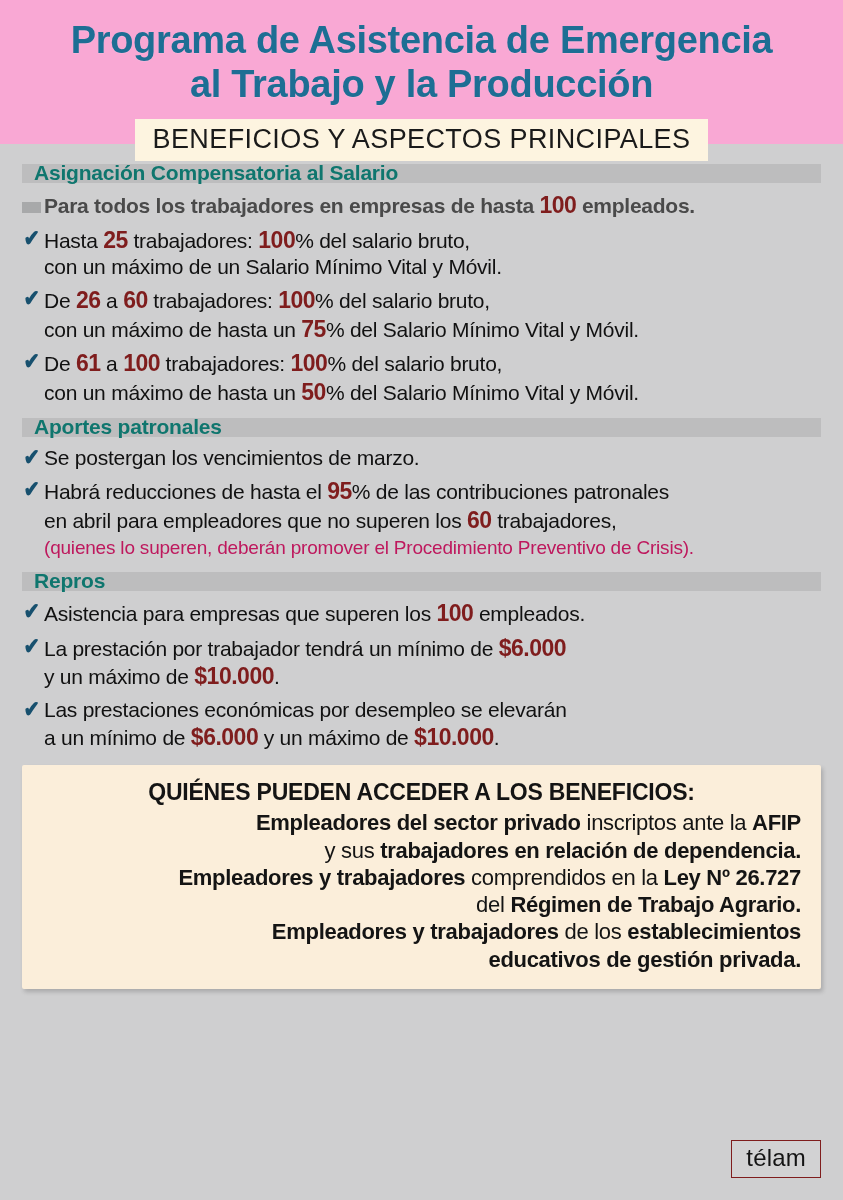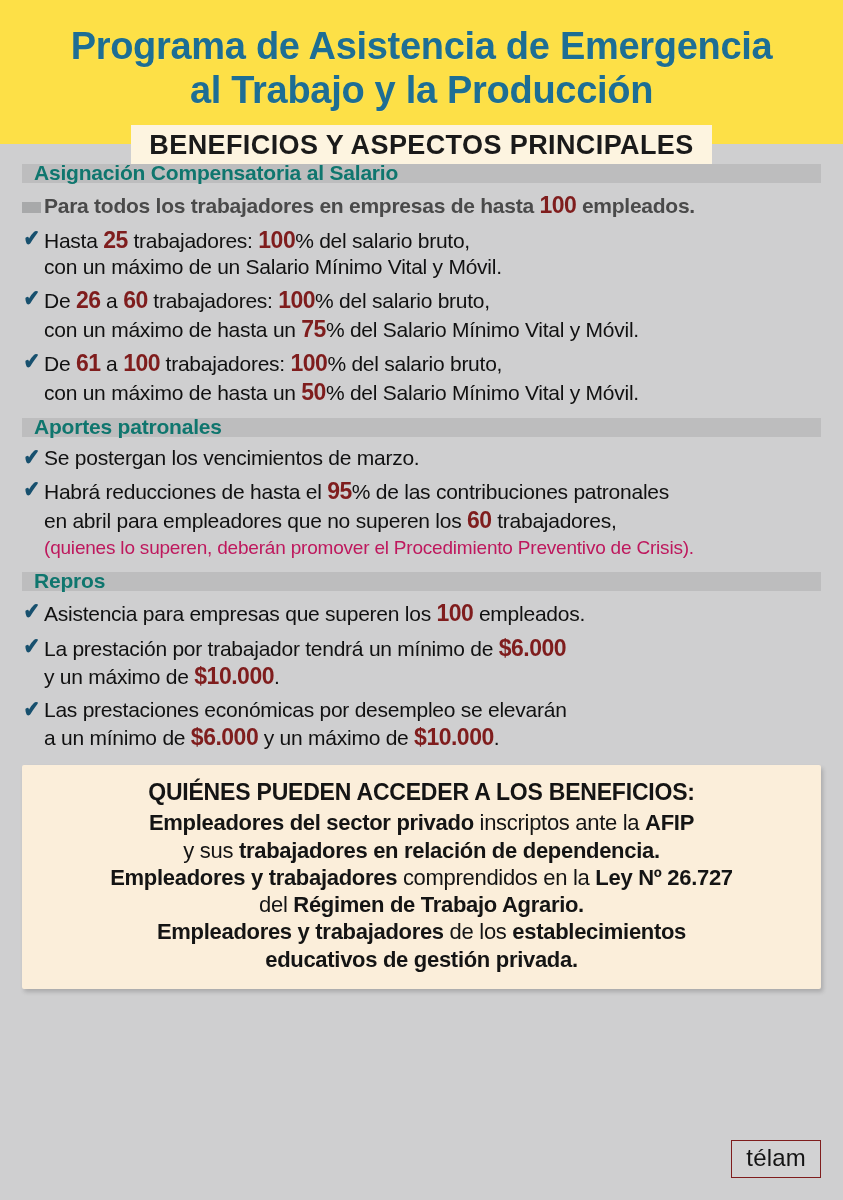--- a/index.html
+++ b/index.html
@@ -12,23 +12,23 @@
     background: #cfcfd0;
     font-family: "Liberation Sans", sans-serif;
     overflow: hidden;
     position: relative;
   }
 
   
   .header {
     width: 843px;
     height: 144px;
-    background: #fde047;
+    background: #f9a8d4;
     box-sizing: border-box;
-    padding-top: 24px;
+    padding-top: 18px;
     text-align: center;
     position: relative;
   }
   .title {
     color: #1d6e94;
     font-size: 38px;
     font-weight: bold;
     line-height: 1.16;
     letter-spacing: -0.3px;
     padding: 0 14px;
@@ -36,21 +36,21 @@
   }
   .subtitle-wrap {
     margin-top: 13px;
     display: flex;
     justify-content: center;
   }
   .subtitle {
     background: #fdf4e0;
     color: #1a1a1a;
     font-size: 27px;
-    font-weight: bold;
+    font-weight: normal;
     letter-spacing: 0.4px;
     padding: 7px 18px 8px 18px;
     display: inline-block;
     line-height: 1;
     text-align: right;
   }
 
   
   .content {
     padding: 14px 22px 0 22px;
@@ -145,20 +145,21 @@
     font-weight: bold;
     color: #141414;
     letter-spacing: -0.2px;
     margin-bottom: 3px;
   }
   .footer-card .fc-line {
     font-size: 22px;
     color: #141414;
     line-height: 1.24;
     letter-spacing: -0.3px;
+    text-align: right;
   }
   .footer-card .fc-line b { font-weight: bold; }
 
   
   .logo-row {
     position: absolute;
     right: 22px;
     bottom: 22px;
   }
   .logo {

